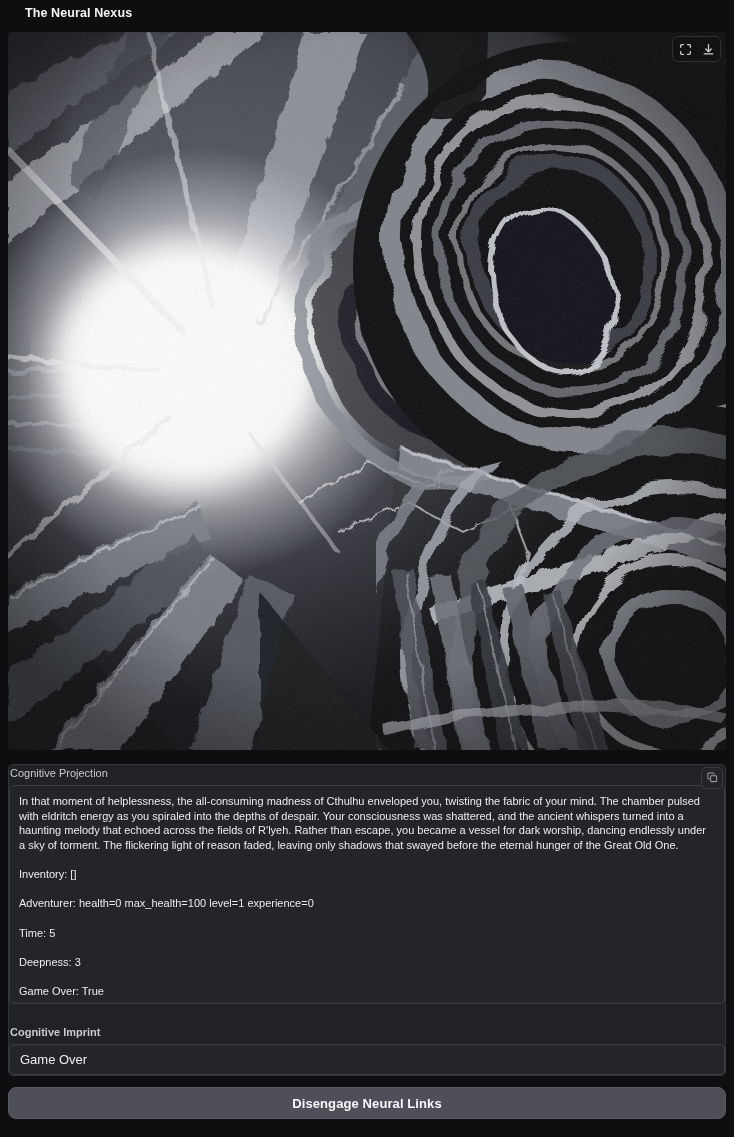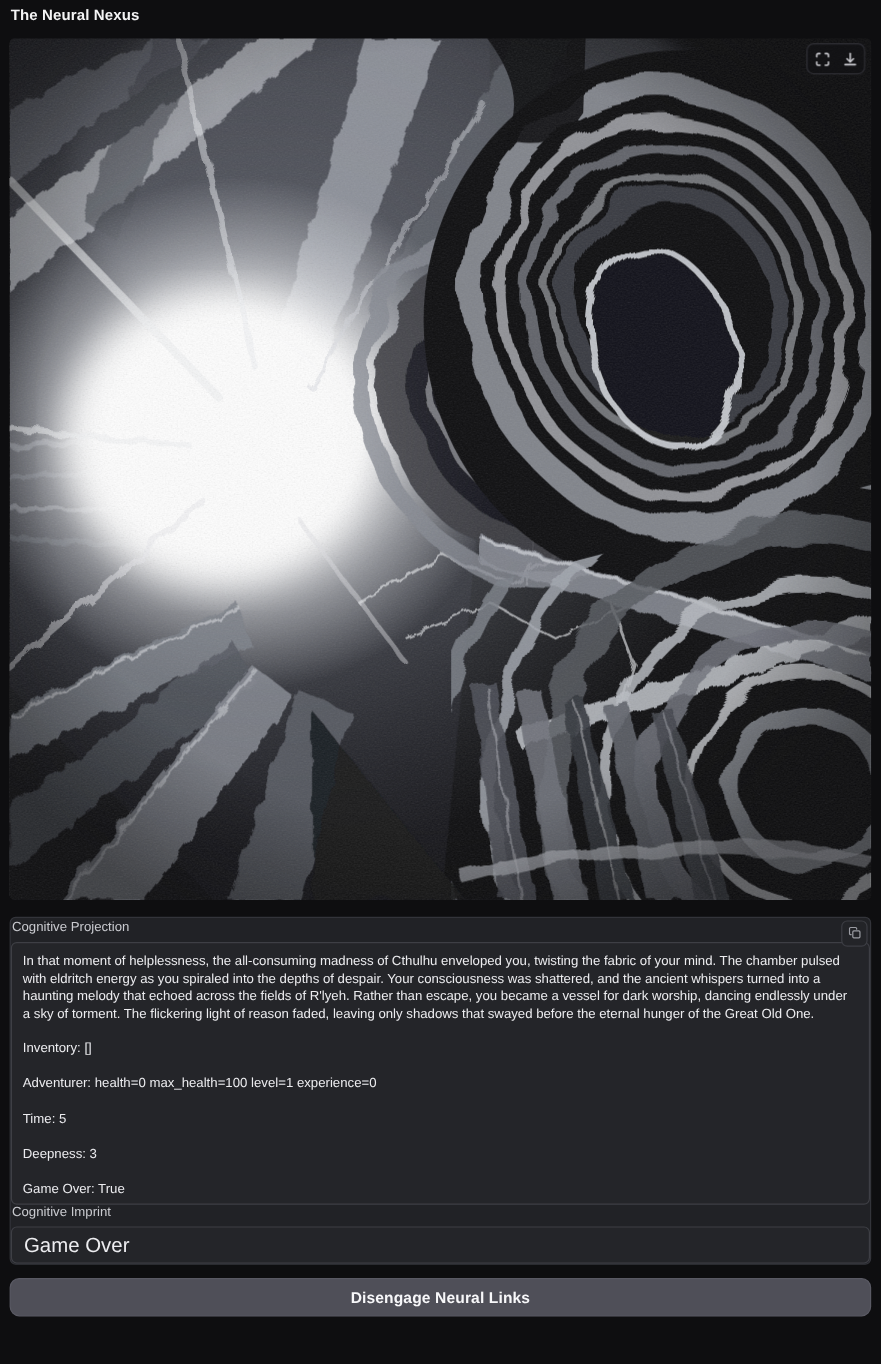--- a/index.html
+++ b/index.html
@@ -11,21 +11,21 @@
     width: 734px;
     height: 1137px;
     overflow: hidden;
   }
   .page { padding: 4px 8px 8px 8px; width: 734px; }
 
   .page-title {
     font-size: 12.5px;
     font-weight: 700;
     color: #f4f4f5;
-    margin: 2px 0 0 1px;
+    margin: 2px 0 0 17px;
     letter-spacing: 0.1px;
   }
 
   
   .image-block {
     position: relative;
     margin-top: 12px;
     width: 718px;
     height: 718px;
     border-radius: 4px;
@@ -80,31 +80,31 @@
     color: #ececef;
     font-family: "Liberation Sans", sans-serif;
     font-size: 11px;
     line-height: 1.33;
     padding: 8px 9px;
     resize: none;
     outline: none;
     overflow: hidden;
     white-space: pre-wrap;
   }
-  .imprint-label { margin-top: 0; }
+  .imprint-label { margin-top: 22px; font-weight: bold; }
   .imprint-input {
     display: block;
     width: 100%;
     height: 31px;
     background: #242529;
     border: 1px solid #3e3f45;
     border-radius: 5px;
     color: #ececef;
     font-family: "Liberation Sans", sans-serif;
-    font-size: 17px;
+    font-size: 13px;
     padding: 0 10px;
     outline: none;
   }
   .copy-btn {
     position: absolute;
     top: 2px; right: 2px;
     width: 22px; height: 22px;
     display: flex; align-items: center; justify-content: center;
     background: #232428;
     border: 1px solid #3c3d43;

